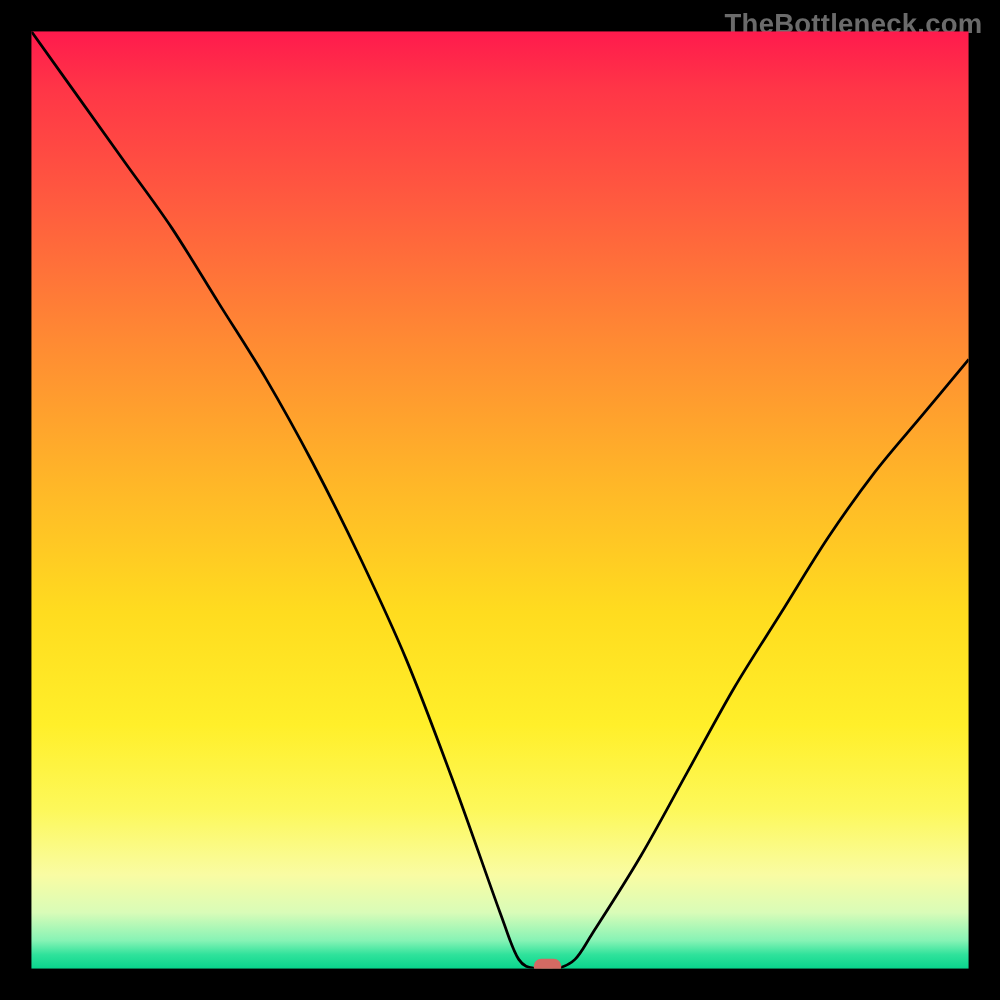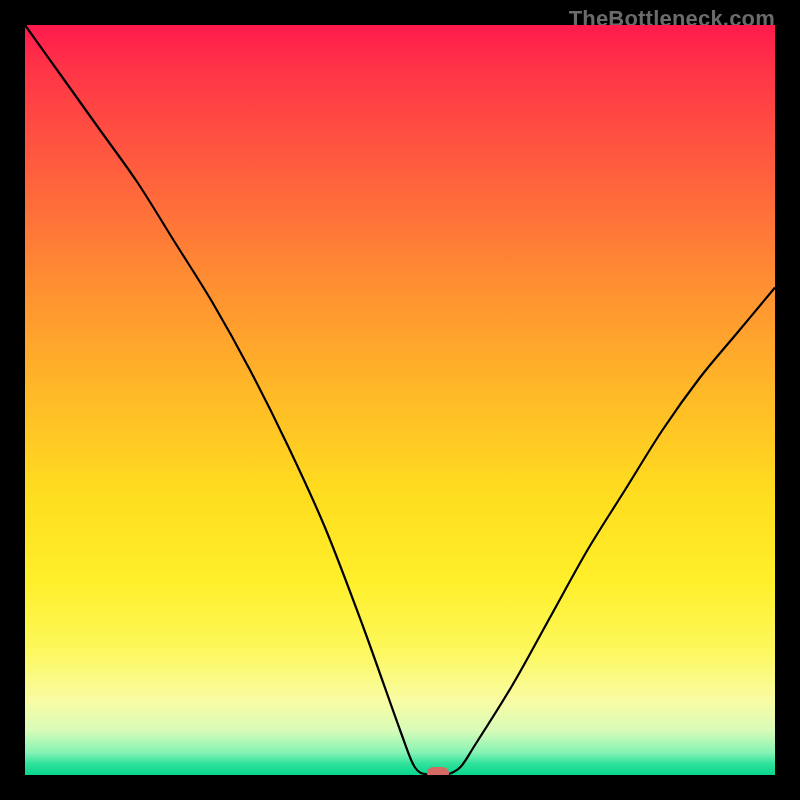--- a/index.html
+++ b/index.html
@@ -13,21 +13,21 @@
   }
   .frame {
     position: relative;
     width: 800px;
     height: 800px;
     background: #000000;
   }
   .watermark {
     position: absolute;
     top: 6px;
-    right: 25px;
+    right: 14px;
     font-size: 22px;
     font-weight: bold;
     color: #6b6b6b;
     letter-spacing: 0.2px;
     user-select: none;
   }
   .plot-area {
     position: absolute;
     left: 25px;
     top: 25px;

